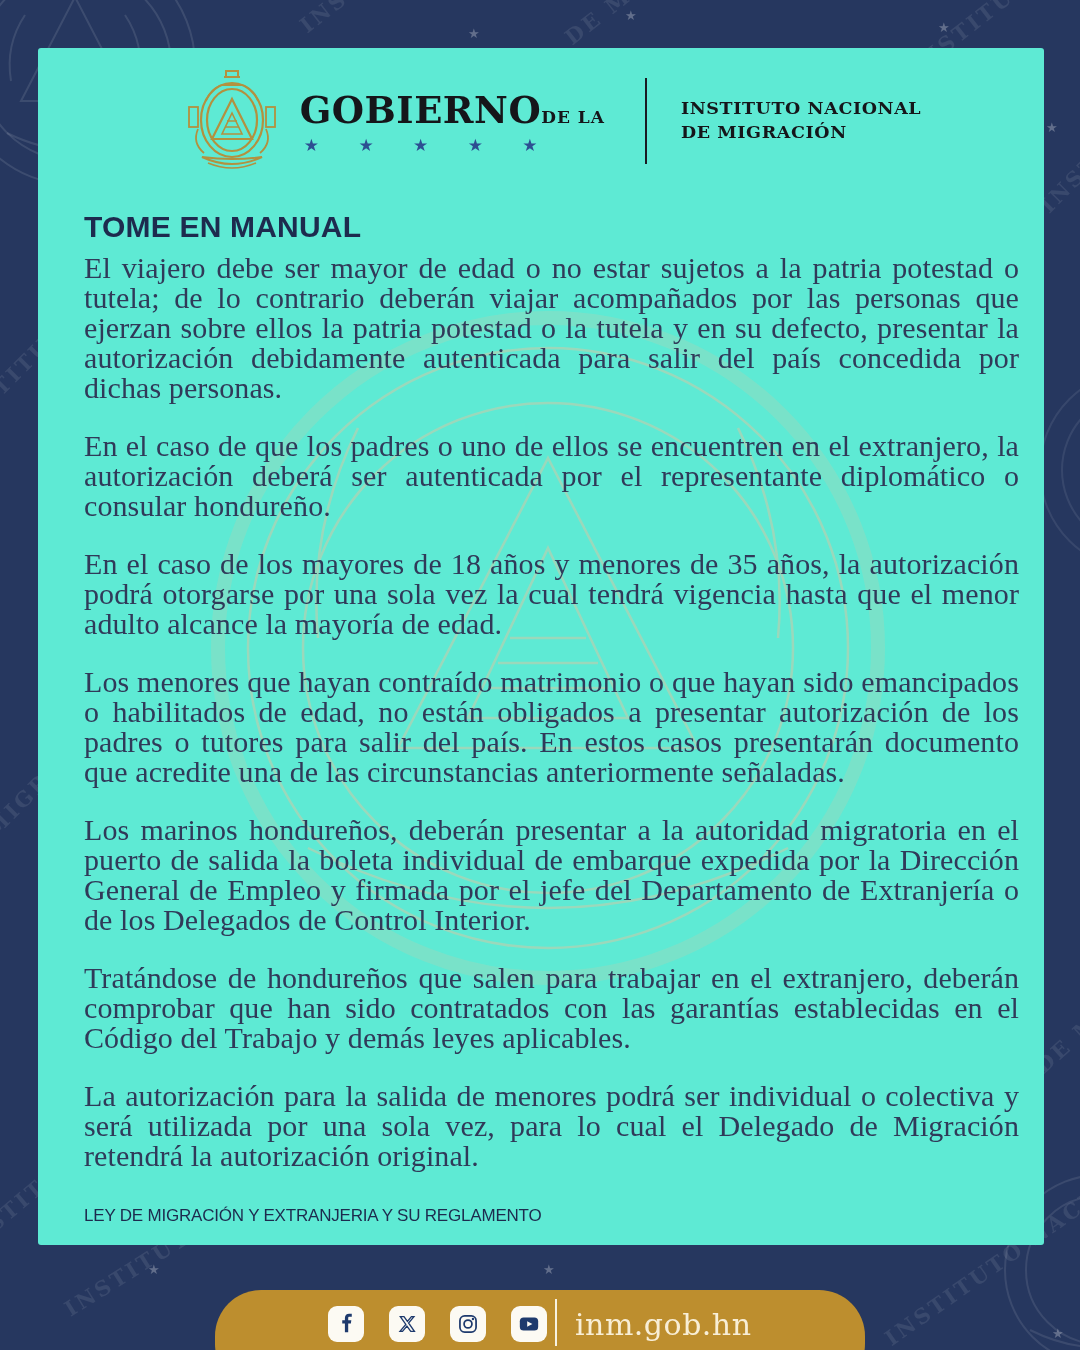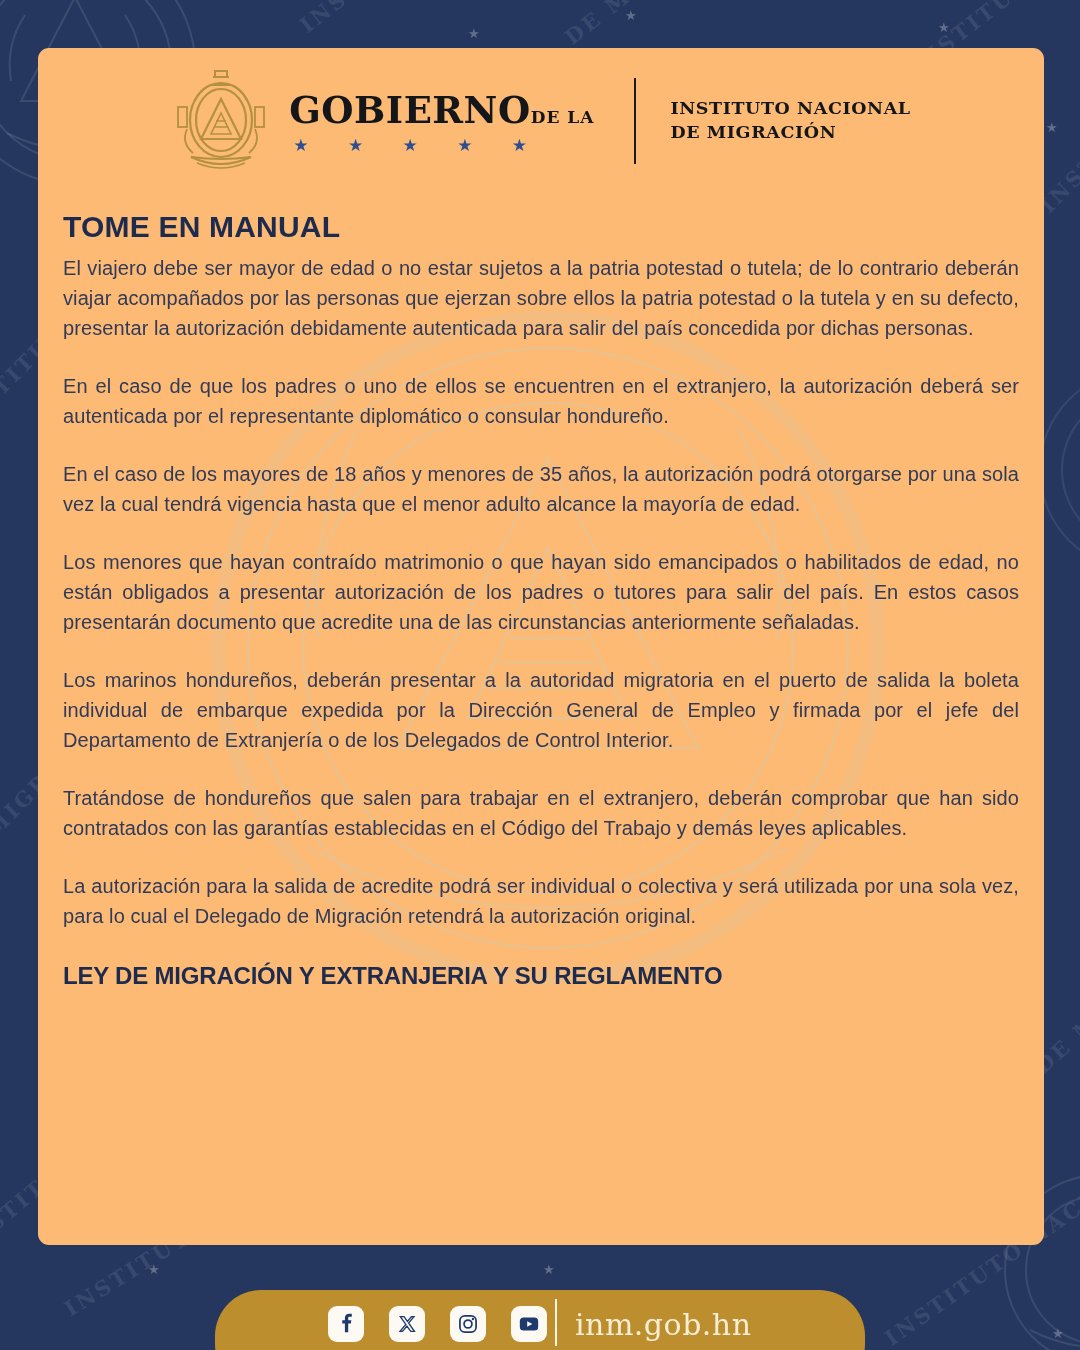--- a/index.html
+++ b/index.html
@@ -14,21 +14,21 @@
 
   
   .wm-frame { position:absolute; color:rgba(255,255,255,0.09); font-family:"DejaVu Serif", serif;
               font-weight:bold; letter-spacing:3px; white-space:nowrap; font-size:21px; }
   .wm-star { position:absolute; color:rgba(255,255,255,0.28); font-size:13px; }
   .wm-art  { position:absolute; opacity:0.75; }
 
   
   .card {
     position:absolute; left:38px; top:48px; width:1006px; height:1197px;
-    background:#fdba74; border-radius:11px; overflow:hidden;
+    background:#5eead4; border-radius:3px; overflow:hidden;padding-left:21px;
   }
   .card-seal { position:absolute; left:150px; top:200px; opacity:0.5; pointer-events:none; }
 
   
   .header {
     position:relative; margin-top:14px; height:118px;
     display:flex; align-items:center; justify-content:center; gap:18px;
   }
   .coat { flex:0 0 auto; }
   .gob-block { font-family:"DejaVu Serif", serif; color:#15161a; text-align:left; }
@@ -38,26 +38,26 @@
   .gob-rep   { font-size:21.5px; font-weight:bold; letter-spacing:0.8px; margin-top:1px; }
   .gob-stars { color:#2d4f92; font-size:17px; margin-top:3px; word-spacing:34px; padding-left:4px; }
   .hdr-divider { width:2px; height:86px; background:#1a1c22; margin:0 16px 0 22px; }
   .inst-block { font-family:"DejaVu Serif", serif; color:#15161a; font-weight:bold;
                 font-size:17.5px; line-height:1.35; letter-spacing:0.6px; }
 
   
   .content { position:relative; padding:30px 25px 0 25px; }
   .doc-title { font-size:30px; font-weight:bold; color:#1d2b4e; letter-spacing:0.2px; margin-bottom:9px; }
   .para {
-    font-size:20px; line-height:30px; color:#303a59;
-    text-align:justify; margin-bottom:28px; letter-spacing:0.1px;
+    font-size:30px; line-height:30px; color:#303a59;
+    text-align:justify; margin-bottom:28px; letter-spacing:0.1px;font-family:Liberation Serif, serif;
   }
   .legal { margin-top:6px; }
   .legal-line {
-    font-size:24px; font-weight:bold; color:#1d2b4e; line-height:33px;
+    font-size:17px; font-weight:normal; color:#1d2b4e; line-height:33px;
     letter-spacing:-0.2px; white-space:nowrap;
   }
 
   
   .bottom-bar {
     position:absolute; left:50%; transform:translateX(-50%);
     top:1290px; width:650px; height:100px;
     background:#bd8e2e; border-radius:46px;
     display:flex; align-items:flex-start; justify-content:center;
   }
@@ -163,21 +163,21 @@
 
     <div class="content">
       <div class="doc-title">TOME EN MANUAL</div>
       <div>
           <p class="para">El viajero debe ser mayor de edad o no estar sujetos a la patria potestad o tutela; de lo contrario deberán viajar acompañados por las personas que ejerzan sobre ellos la patria potestad o la tutela y en su defecto, presentar la autorización debidamente autenticada para salir del país concedida por dichas personas.</p>
           <p class="para">En el caso de que los padres o uno de ellos se encuentren en el extranjero, la autorización deberá ser autenticada por el representante diplomático o consular hondureño.</p>
           <p class="para">En el caso de los mayores de 18 años y menores de 35 años, la autorización podrá otorgarse por una sola vez la cual tendrá vigencia hasta que el menor adulto alcance la mayoría de edad.</p>
           <p class="para">Los menores que hayan contraído matrimonio o que hayan sido emancipados o habilitados de edad, no están obligados a presentar autorización de los padres o tutores para salir del país. En estos casos presentarán documento que acredite una de las circunstancias anteriormente señaladas.</p>
           <p class="para">Los marinos hondureños, deberán presentar a la autoridad migratoria en el puerto de salida la boleta individual de embarque expedida por la Dirección General de Empleo y firmada por el jefe del Departamento de Extranjería o de los Delegados de Control Interior.</p>
           <p class="para">Tratándose de hondureños que salen para trabajar en el extranjero, deberán comprobar que han sido contratados con las garantías establecidas en el Código del Trabajo y demás leyes aplicables.</p>
-          <p class="para">La autorización para la salida de acredite podrá ser individual o colectiva y será utilizada por una sola vez, para lo cual el Delegado de Migración retendrá la autorización original.</p>
+          <p class="para">La autorización para la salida de menores podrá ser individual o colectiva y será utilizada por una sola vez, para lo cual el Delegado de Migración retendrá la autorización original.</p>
         </div>
       <div class="legal">
           <p class="legal-line">LEY DE MIGRACIÓN Y EXTRANJERIA Y SU REGLAMENTO</p>
         </div>
     </div>
   </div>
 
   <div class="bottom-bar">
     <div class="bar-inner">
       <div class="icon-tile">

